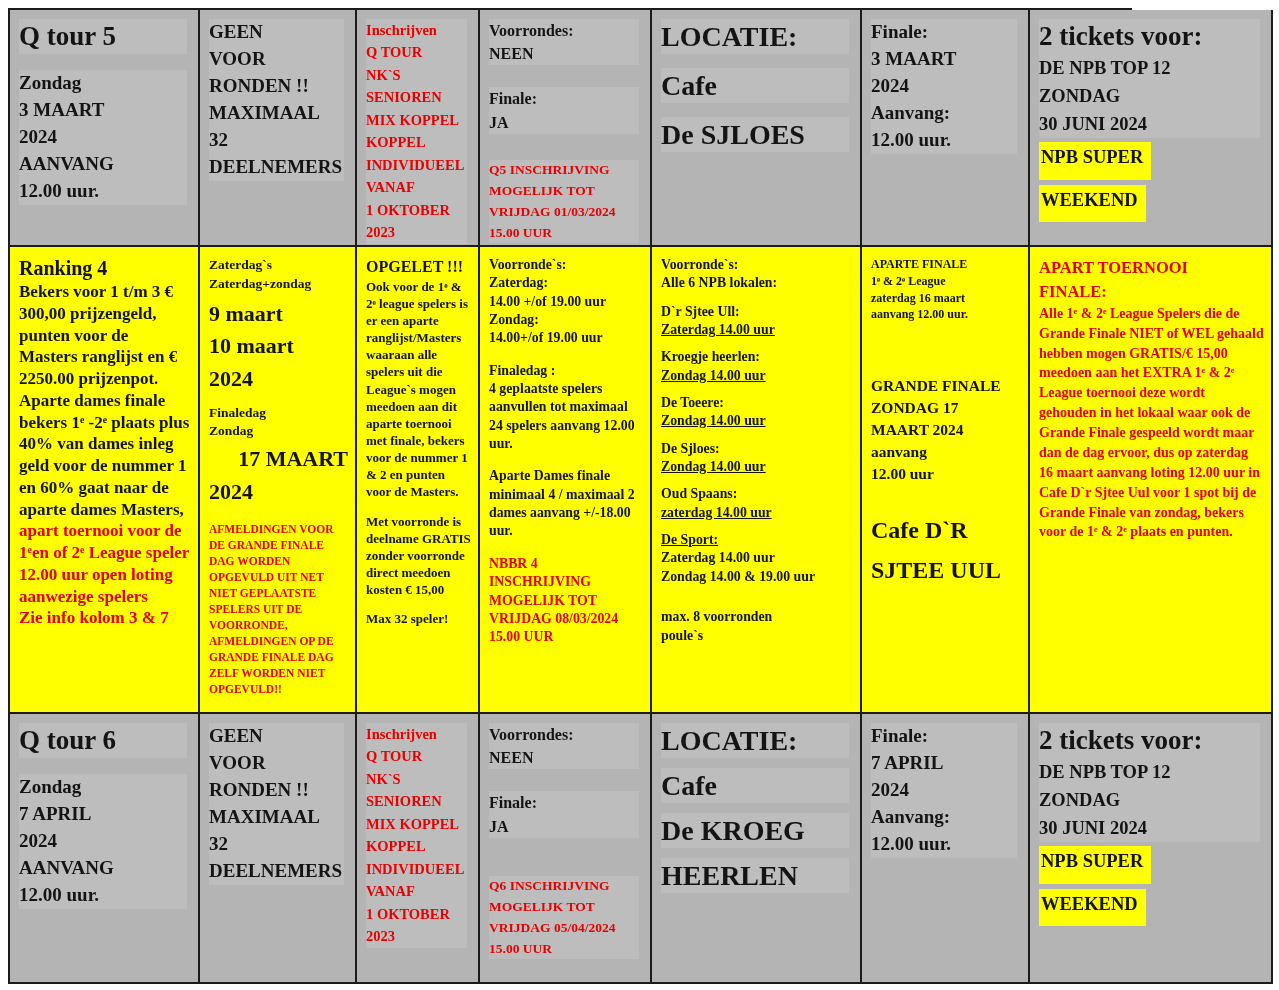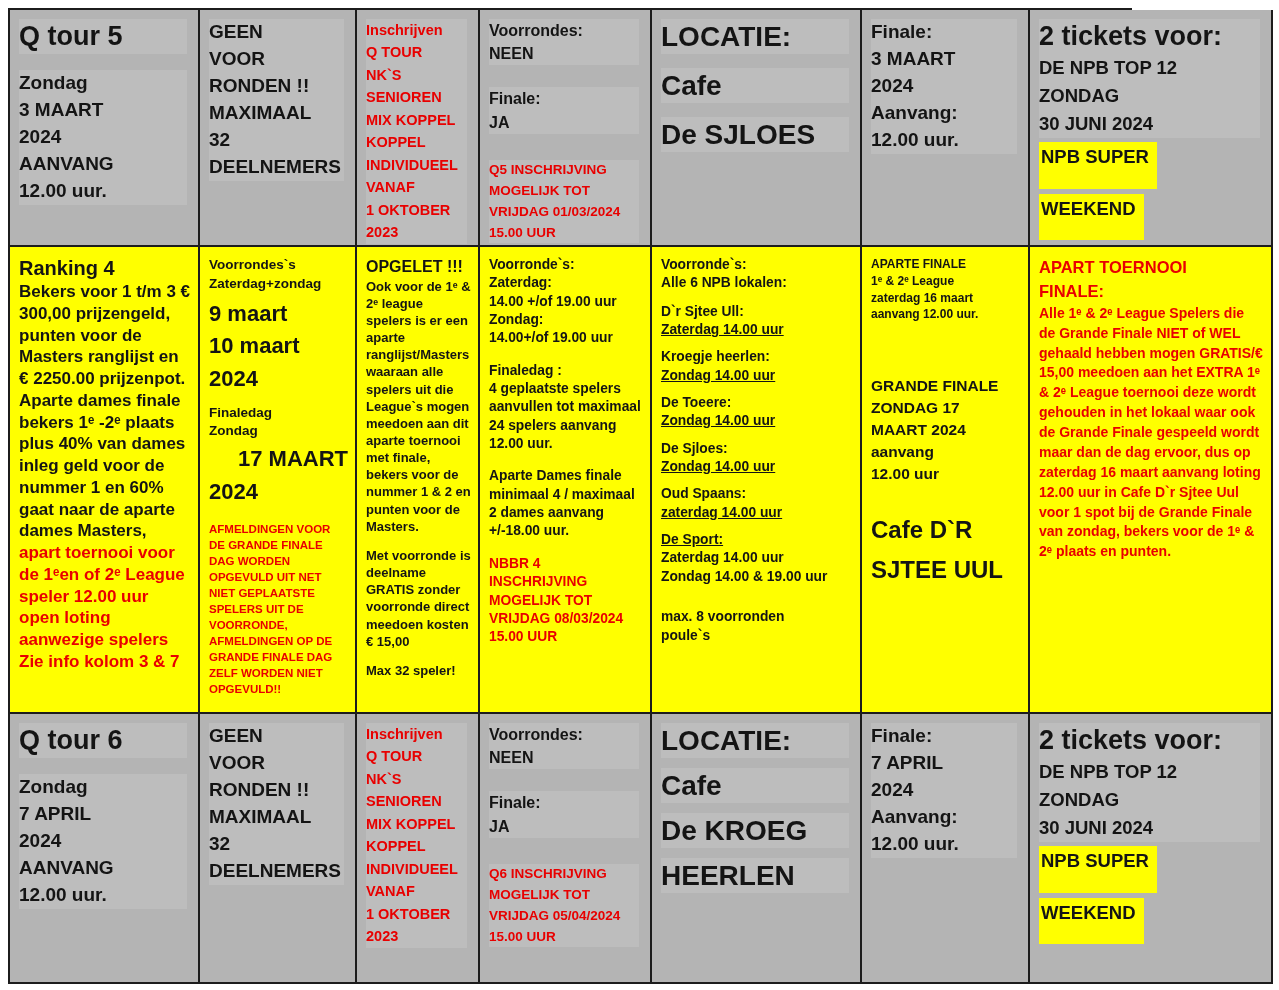--- a/index.html
+++ b/index.html
@@ -17,36 +17,37 @@
     overflow:hidden;
   }
   .page{padding:8px;}
   .grid{
     display:grid;
     grid-template-columns:190px 157px 123px 172px 210px 168px 243px;
     grid-template-rows:237px 467px 270px;
     border-top:2px solid var(--border);
     border-left:2px solid var(--border);
     width:1124px;
+    font-family:Liberation Serif, serif;
   }
   .cell{
     border-right:2px solid var(--border);
     border-bottom:2px solid var(--border);
     padding:9px 7px 6px 9px;
     overflow:hidden;
     color:var(--ink);
     font-weight:700;
   }
   .cell.grey{background:var(--grey);}
   .cell.yellow{background:var(--yellow);}
   .line{display:block;}
   .grey .line{background:var(--strip);margin-right:4px;}
   .yellow .line{background:transparent;}
   .inline{display:inline;background:transparent !important;}
-  .hl{background:var(--yellow) !important;width:-moz-fit-content;width:fit-content;padding:1px 8px 17px 2px;}
+  .hl{background:var(--yellow) !important;width:-moz-fit-content;width:fit-content;padding:1px 8px 8px 2px;}
   .red{color:var(--red);}
   .u{text-decoration:underline;}
 
   .xl  {font-size:27px; line-height:1.30;}
   .lg  {font-size:19px; line-height:1.42;}
   .lg2 {font-size:18.5px;line-height:1.52;}
   .md  {font-size:16px; line-height:1.45;}
   .red-md{font-size:14.5px;line-height:1.55;}
   .red-sm{font-size:13.5px;line-height:1.55;}
   .loc {font-size:28px; line-height:1.25;}
@@ -123,21 +124,21 @@
         <div class="line xl">2 tickets voor:</div>
         <div class="line lg2">DE NPB  TOP 12</div>
         <div class="line lg2">ZONDAG</div>
         <div class="line lg2">30 JUNI 2024</div>
         <div class="line lg2 hl" style="margin-top: 4px;">NPB SUPER</div>
         <div class="line lg2 hl" style="margin-top: 5px;">WEEKEND</div>
       </div>
 
     <div class="cell yellow"><div class="line t20">Ranking 4</div><span class="line b15 inline">Bekers voor 1 t/m 3 € 300,00 prijzengeld, punten voor de Masters ranglijst en € 2250.00 prijzenpot. Aparte dames finale bekers 1ᵉ -2ᵉ plaats plus 40% van dames inleg geld voor de nummer 1 en 60% gaat naar de aparte dames Masters, </span><span class="line b15 red inline">apart toernooi voor de 1ᵉen of 2ᵉ League speler 12.00 uur open loting aanwezige spelers</span><div class="line b15 red">Zie info kolom 3 &amp; 7</div></div>
     <div class="cell yellow">
-        <div class="line sm14">Voorrondes`s</div>
+        <div class="line sm14">Zaterdag`s</div>
         <div class="line sm14">Zaterdag+zondag</div>
         <div class="line big22" style="margin-top: 6px;">9 maart</div>
         <div class="line big22" style="margin-top: 4px;">10 maart</div>
         <div class="line big22" style="margin-top: 4px;">2024</div>
         <div class="line sm14" style="margin-top: 10px;">Finaledag</div>
         <div class="line sm14">Zondag</div>
         <div class="line big22" style="margin-top: 4px; text-align: right;">17 MAART</div>
         <div class="line big22" style="margin-top: 4px;">2024</div>
         <div class="line red-xs red" style="margin-top: 14px;">AFMELDINGEN VOOR DE GRANDE FINALE DAG WORDEN OPGEVULD UIT NET NIET GEPLAATSTE SPELERS UIT DE VOORRONDE, AFMELDINGEN OP DE GRANDE FINALE DAG ZELF WORDEN NIET OPGEVULD!!</div>
       </div>
@@ -226,21 +227,21 @@
         <div class="line red-md red">INDIVIDUEEL</div>
         <div class="line red-md red">VANAF</div>
         <div class="line red-md red">1 OKTOBER</div>
         <div class="line red-md red">2023</div>
       </div>
     <div class="cell grey">
         <div class="line md">Voorrondes:</div>
         <div class="line md">NEEN</div>
         <div class="line md" style="margin-top: 22px;">Finale:</div>
         <div class="line md">JA</div>
-        <div class="line red-sm red" style="margin-top: 26px;">Q6 INSCHRIJVING</div>
+        <div class="line red-sm red" style="margin-top: 38px;">Q6 INSCHRIJVING</div>
         <div class="line red-sm red">MOGELIJK TOT</div>
         <div class="line red-sm red">VRIJDAG 05/04/2024</div>
         <div class="line red-sm red">15.00 UUR</div>
       </div>
     <div class="cell grey">
         <div class="line loc">LOCATIE:</div>
         <div class="line loc" style="margin-top: 10px;">Cafe</div>
         <div class="line loc" style="margin-top: 10px;">De KROEG</div>
         <div class="line loc" style="margin-top: 10px;">HEERLEN</div>
       </div>

